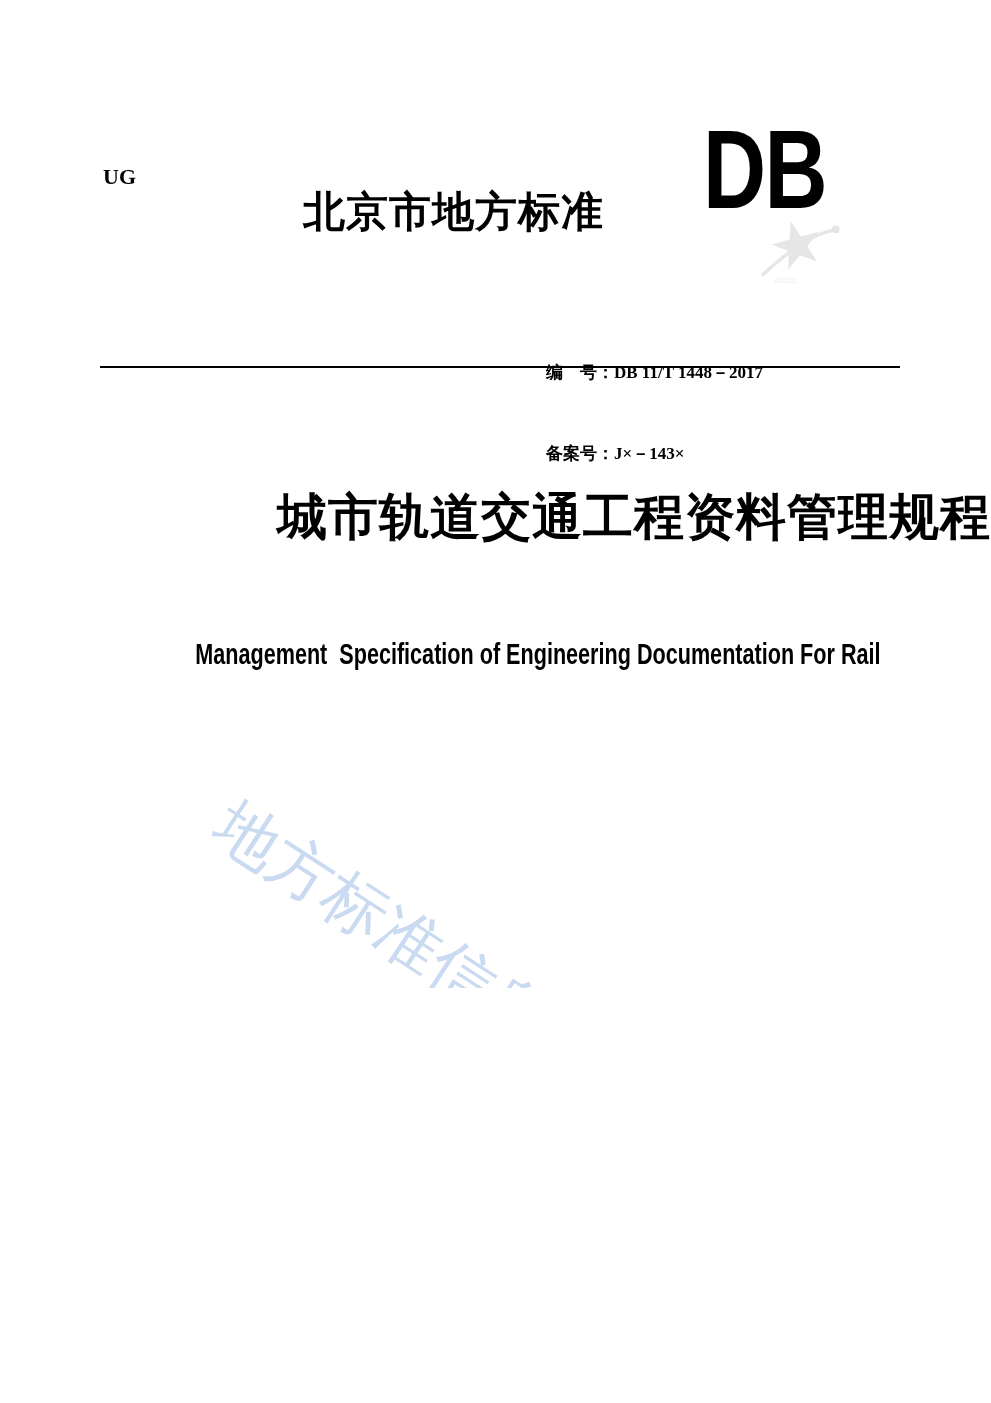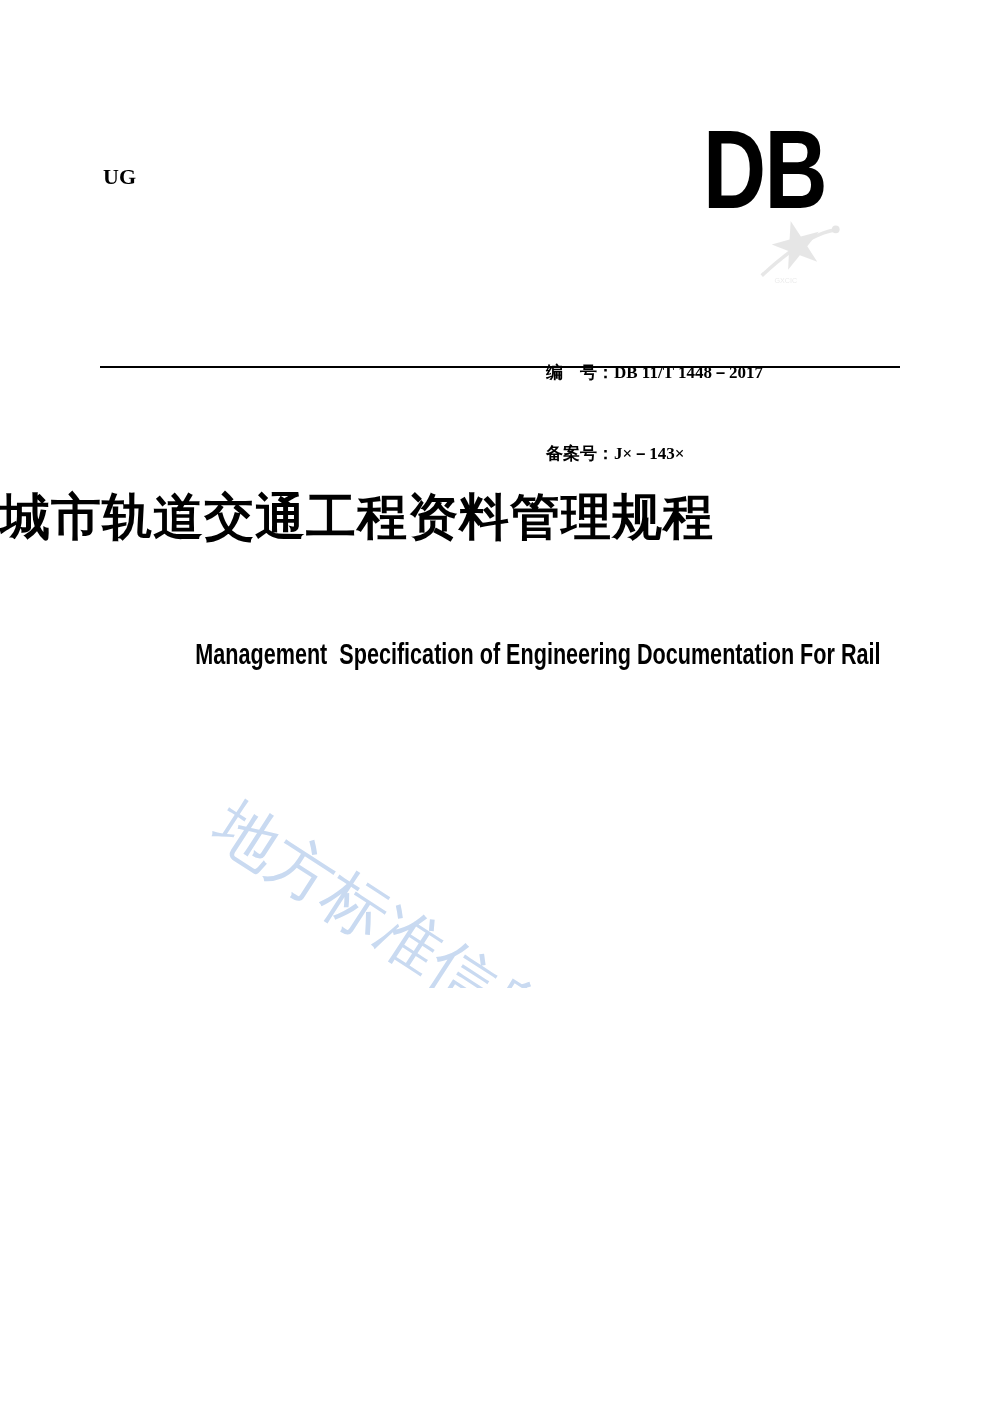--- a/index.html
+++ b/index.html
@@ -13,21 +13,21 @@
   .db-mark{left:703px;top:114px;font-weight:bold;font-size:112px;line-height:1;letter-spacing:-2px;
            transform:scaleX(0.78);transform-origin:0 0;}
 
   .faint-logo{left:760px;top:213px;opacity:0.32;z-index:1;}
 
   .num-block{left:546px;top:305px;font-family:"Liberation Serif",serif;font-weight:bold;font-size:17px;line-height:27px;white-space:pre;}
   .rule{position:absolute;height:2px;background:#000;z-index:2;}
   .rule-top{left:100px;top:366px;width:800px;}
   .rule-bottom{left:95px;top:1040px;width:812px;}
 
-  .title-cn{left:0;top:492px;width:991px;text-align:left;font-weight:bold;font-size:50px;line-height:1;letter-spacing:1px;}
+  .title-cn{left:0;top:492px;width:991px;text-align:right;font-weight:bold;font-size:50px;line-height:1;letter-spacing:1px;}
   .title-en{left:0;width:991px;text-align:center;font-weight:bold;font-size:30px;line-height:1.1;padding-left:42px;}
   .title-en-1{top:637px;}
   .title-en-2{top:681px;}
   .squeeze{display:inline-block;transform:scaleX(0.72);white-space:pre;}
 
   .watermark{left:238px;top:792px;font-size:64px;line-height:1;white-space:pre;z-index:1;
              font-family:"Liberation Serif",serif;transform:rotate(33deg);transform-origin:0 0;}
 
   .date{top:1003px;font-weight:bold;font-size:30px;line-height:1;white-space:pre;}
   .date-issue{left:138px;transform:scaleX(0.85);transform-origin:0 0;}
@@ -44,20 +44,21 @@
            font-family:"Liberation Serif",serif;color:#a3a3a3;line-height:1;white-space:pre;}
   .site-en{position:absolute;left:70px;top:47px;font-size:7.5px;color:#adadad;line-height:1;white-space:pre;}
 </style>
 </head>
 <body>
 
 <div class="page">
 
   <div class="abs z2 doc-code">UG</div>
 
+  <div class="abs z2 std-label">北京市地方标准</div>
 
   <div class="abs z2 db-mark">DB</div>
 
   <div class="abs faint-logo">
     <svg width="86" height="74" viewBox="0 0 120 104">
       <path d="M2,88 C30,62 70,30 104,24" stroke="#b5b5b5" stroke-width="5" fill="none"></path>
       <circle cx="106" cy="23" r="5.5" fill="#b0b0b0"></circle>
       <polygon points="42.7,11.2 57.0,32.9 82.2,26.4 66.0,46.7 80.0,68.6 55.6,59.5 39.1,79.6 40.3,53.6 16.0,44.1 41.1,37.2" fill="#b3b3b3"></polygon>
       <text x="20" y="98" font-size="10" fill="#bdbdbd" font-family="Liberation Sans, sans-serif">GXCIC</text>
     </svg>

